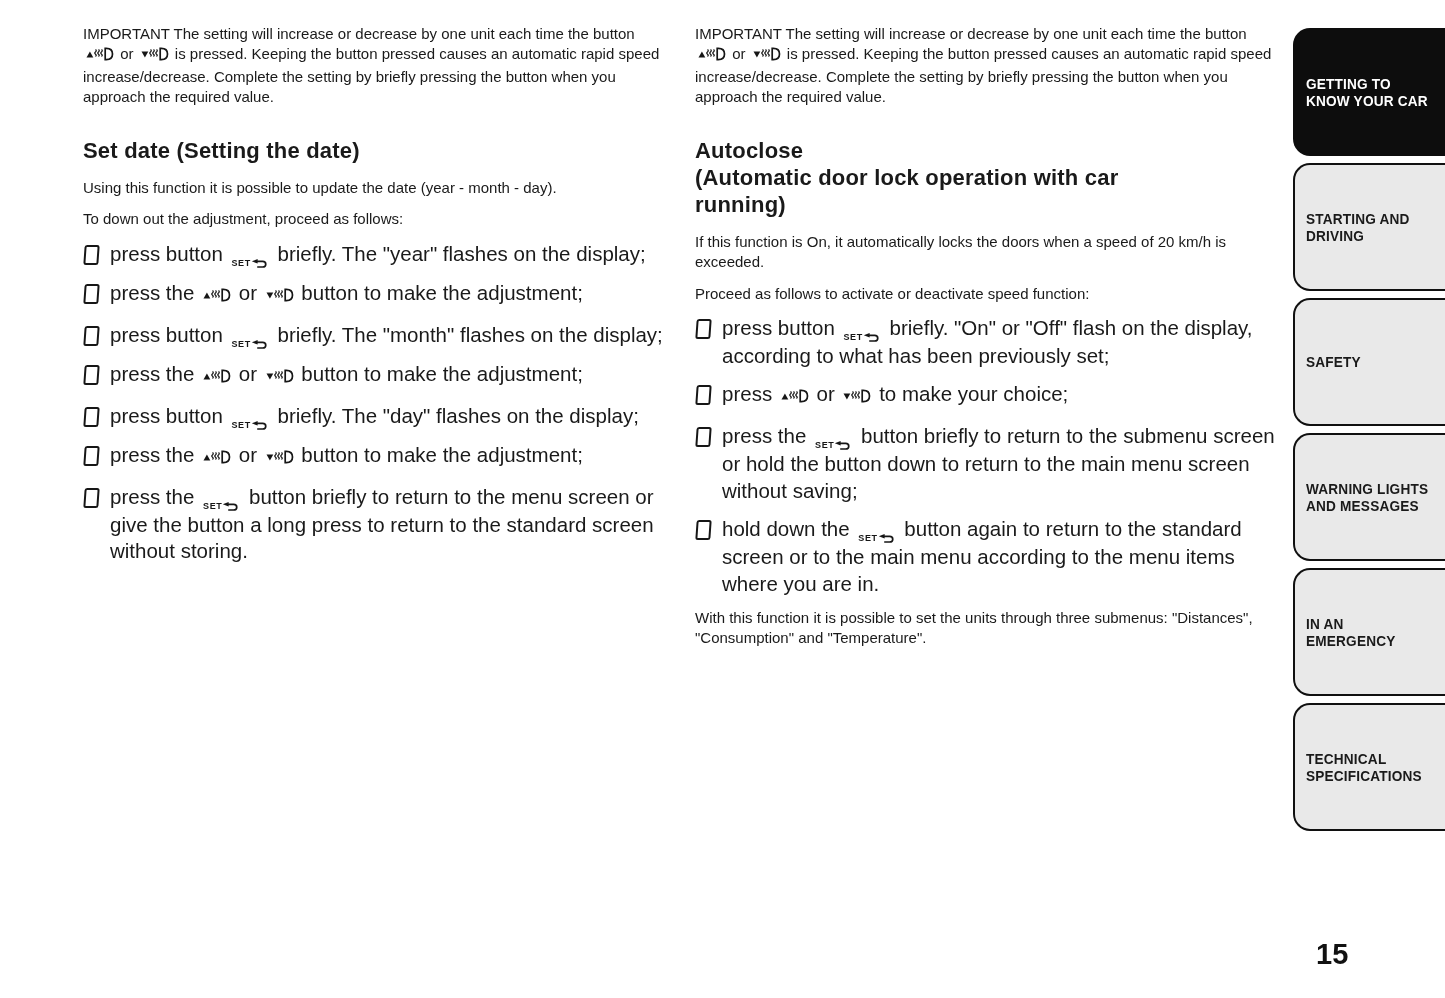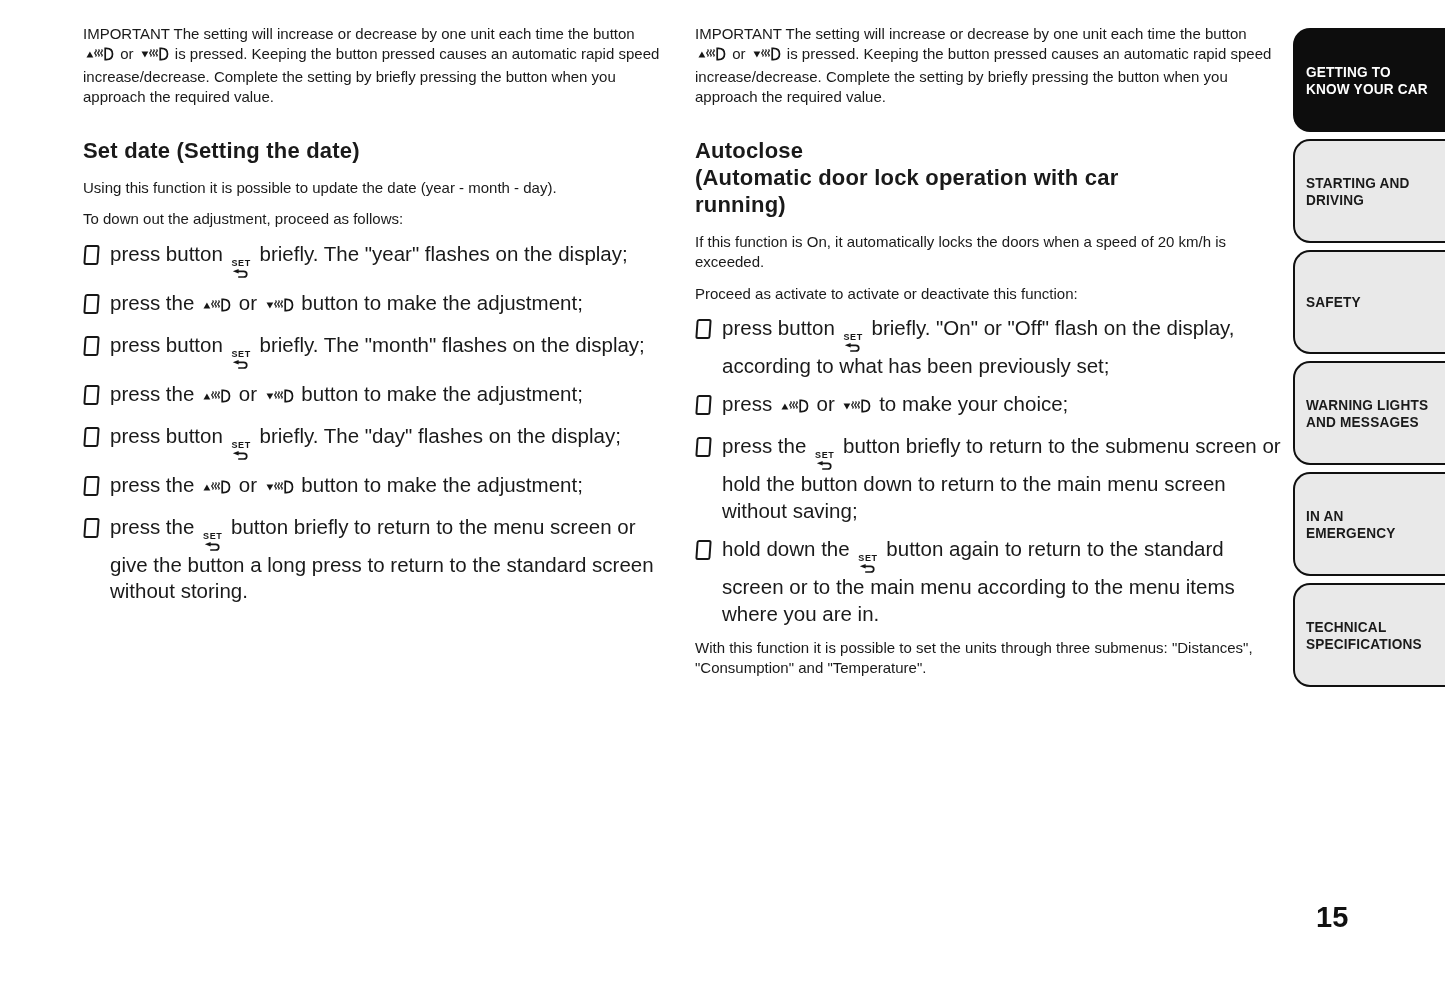--- a/index.html
+++ b/index.html
@@ -16,39 +16,39 @@
   .bullet{display:flex;align-items:flex-start;margin:0 0 11px 0;}
   .bullet-marker{
     flex:0 0 auto;width:11px;height:16px;margin:4px 11px 0 1px;
     border:2.6px solid #161616;border-radius:2.5px;background:#fff;
     transform:skewX(-4deg);
   }
   .bullet-text{flex:1;font-size:20.5px;line-height:1.31;}
   
   .btn-icon{display:inline-block;vertical-align:-4px;margin:0 2px;color:#161616;}
   .set-icon{
-    display:inline-flex;flex-direction:column;align-items:center;
+    display:inline-flex;flex-direction:row;align-items:center;
     vertical-align:-5px;margin:0 3px;line-height:1;color:#161616;
   }
   .set-word{font-size:9px;font-weight:bold;letter-spacing:.6px;margin-bottom:1px;}
   
   .sidebar{position:absolute;left:1293px;top:28px;width:152px;}
   .tab{
-    height:104px;margin-bottom:7px;box-sizing:border-box;
+    height:128px;margin-bottom:7px;box-sizing:border-box;
     background:#e9e9e9;border:2.5px solid #101010;border-right:none;
     border-radius:17px 0 0 17px;
     display:flex;align-items:center;padding-left:11px;cursor:pointer;
   }
   .tab.active{background:#0d0d0d;border-color:#0d0d0d;color:#ffffff;}
   .tab-label{
     font-weight:bold;font-size:15.5px;line-height:1.12;letter-spacing:.2px;
     transform:scaleX(.88);transform-origin:left center;white-space:pre-line;
   }
   .page-number{
-    position:absolute;left:1316px;top:901px;
+    position:absolute;left:1316px;top:938px;
     font-size:29px;font-weight:bold;color:#111;
   }
 </style>
 </head>
 <body>
 
 <div>
   <div class="col" id="col-left">
       <p>IMPORTANT The setting will increase or decrease by one unit each time the button <span class="btn-icon"><svg width="29" height="18" viewBox="0 0 29 18">
             <path d="M1.5 12.6 L8.3 12.6 L4.9 6.4 Z" fill="currentColor"></path>
@@ -164,21 +164,21 @@
             <path d="M20.2 3.4 h1.1 c4.2 0 6.2 2.4 6.2 5.6 s-2 5.6 -6.2 5.6 h-1.1 z" fill="none" stroke="currentColor" stroke-width="1.7"></path>
           </svg></span> or <span class="btn-icon"><svg width="29" height="18" viewBox="0 0 29 18">
             <path d="M1.5 6.4 L8.3 6.4 L4.9 12.6 Z" fill="currentColor"></path>
             <path d="M10.5 4.6 q1.5 1.15 0 2.3 t0 2.3 t0 2.3" fill="none" stroke="currentColor" stroke-width="1.25"></path>
             <path d="M13.5 4.6 q1.5 1.15 0 2.3 t0 2.3 t0 2.3" fill="none" stroke="currentColor" stroke-width="1.25"></path>
             <path d="M16.5 4.6 q1.5 1.15 0 2.3 t0 2.3 t0 2.3" fill="none" stroke="currentColor" stroke-width="1.25"></path>
             <path d="M20.2 3.4 h1.1 c4.2 0 6.2 2.4 6.2 5.6 s-2 5.6 -6.2 5.6 h-1.1 z" fill="none" stroke="currentColor" stroke-width="1.7"></path>
           </svg></span> is pressed. Keeping the button pressed causes an automatic rapid speed increase/decrease. Complete the setting by briefly pressing the button when you approach the required value.</p>
       <h3>Autoclose<br>(Automatic door lock operation with car<br>running)</h3>
       <p>If this function is On, it automatically locks the doors when a speed of 20 km/h is exceeded.</p>
-      <p>Proceed as activate to activate or deactivate this function:</p>
+      <p>Proceed as follows to activate or deactivate speed function:</p>
       <div class="bullet">
         <span class="bullet-marker"></span>
         <span class="bullet-text">press button <span class="set-icon">
             <span class="set-word">SET</span>
             <svg width="18" height="10" viewBox="0 0 18 10">
               <path d="M5.4 2.3 H11.6 C15.8 2.3 15.8 8 11.6 8 H6.2" fill="none" stroke="currentColor" stroke-width="1.7"></path>
               <path d="M6.6 0 L0.8 2.3 L6.6 4.6 Z" fill="currentColor"></path>
             </svg>
           </span> briefly. "On" or "Off" flash on the display, according to what has been previously set;</span>
       </div>

